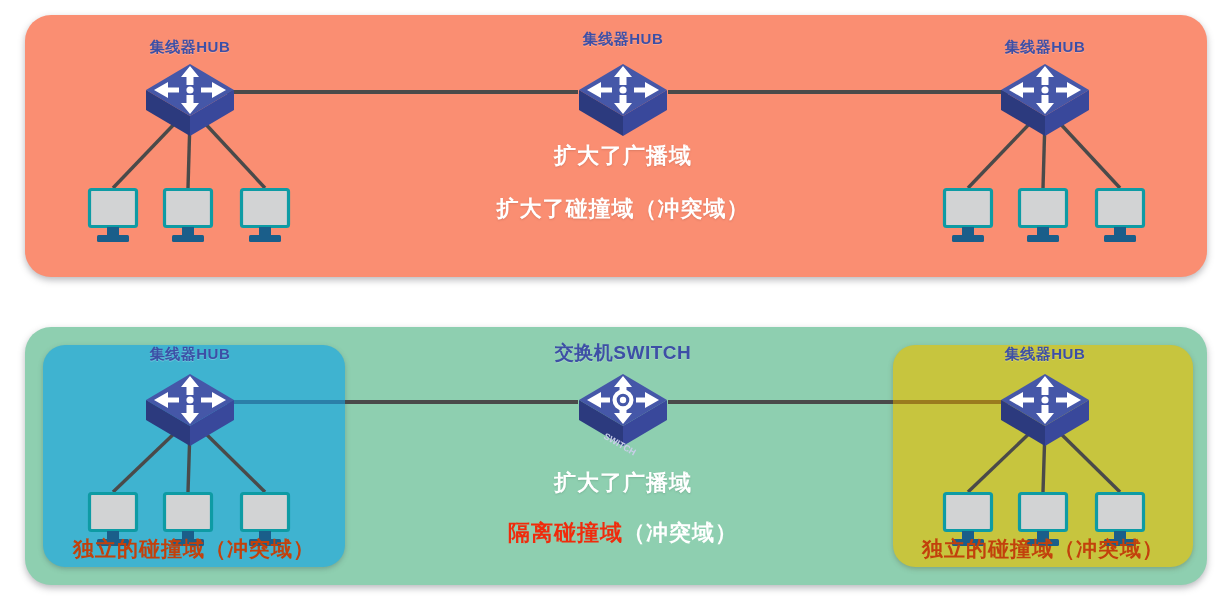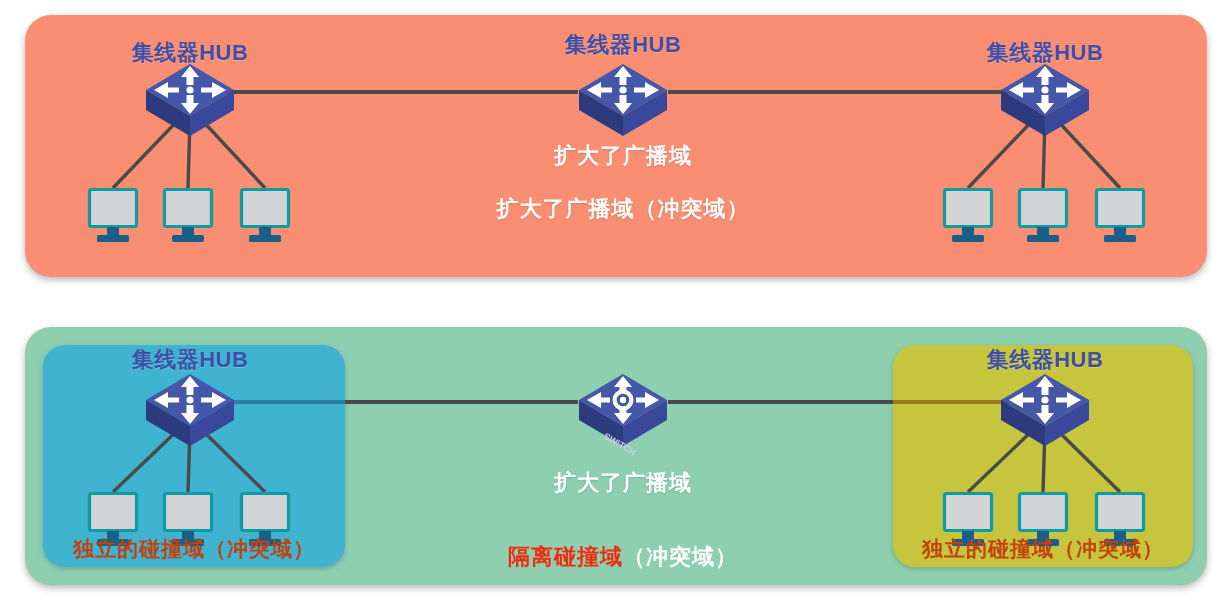--- a/index.html
+++ b/index.html
@@ -32,21 +32,21 @@
     background:#C7C53E;
     box-shadow:0 2px 5px rgba(90,90,60,.35);
   }
 
   
   .links{position:absolute;left:0;top:0;width:1232px;height:600px;pointer-events:none;}
 
   
   .lbl{position:absolute;white-space:nowrap;font-weight:bold;}
   .lbl-dev{
-    color:#3D4FA6;font-size:22px;letter-spacing:.5px;
+    color:#3D4FA6;font-size:15px;letter-spacing:.5px;
     text-shadow:0 1px 0 rgba(255,255,255,.22);
   }
   .lbl-note{
     color:#FFFFFF;font-size:22px;letter-spacing:1px;
     text-shadow:0 1px 2px rgba(120,60,50,.22);
   }
   .lbl-note-g{
     color:#FFFFFF;font-size:22px;letter-spacing:1px;
     text-shadow:0 1px 2px rgba(50,90,70,.22);
   }
@@ -193,26 +193,27 @@
     <g>
         <use href="#hubGlyph" x="997" y="370"></use>
       </g>
   </svg>
 
   <div class="lbl lbl-dev center" style="left:190px;top:38px;">集线器HUB</div>
   <div class="lbl lbl-dev center" style="left:623px;top:30px;">集线器HUB</div>
   <div class="lbl lbl-dev center" style="left:1045px;top:38px;">集线器HUB</div>
 
   <div class="lbl lbl-dev center" style="left:190px;top:345px;">集线器HUB</div>
+  <div class="lbl lbl-dev center" style="left:623px;top:340px;font-size:19px;">交换机SWITCH</div>
   <div class="lbl lbl-dev center" style="left:1045px;top:345px;">集线器HUB</div>
 
   <div class="lbl lbl-note center" style="left:623px;top:141px;">扩大了广播域</div>
-  <div class="lbl lbl-note center" style="left:623px;top:194px;">扩大了广播域（冲突域）</div>
+  <div class="lbl lbl-note center" style="left:623px;top:194px;">扩大了碰撞域（冲突域）</div>
 
   <div class="lbl lbl-note-g center" style="left:623px;top:468px;">扩大了广播域</div>
-  <div class="lbl center" style="left:623px;top:518px;font-size:22px;font-weight:bold;letter-spacing:1px;margin-top:24px;">
+  <div class="lbl center" style="left:623px;top:518px;font-size:22px;font-weight:bold;letter-spacing:1px;">
     <span class="red">隔离碰撞域</span><span class="wht">（冲突域）</span>
   </div>
 
   <div class="lbl lbl-dark center" style="left:194px;top:535px;">独立的碰撞域（冲突域）</div>
   <div class="lbl lbl-dark center" style="left:1043px;top:535px;">独立的碰撞域（冲突域）</div>
 
 </div>
 
 </body></html>

